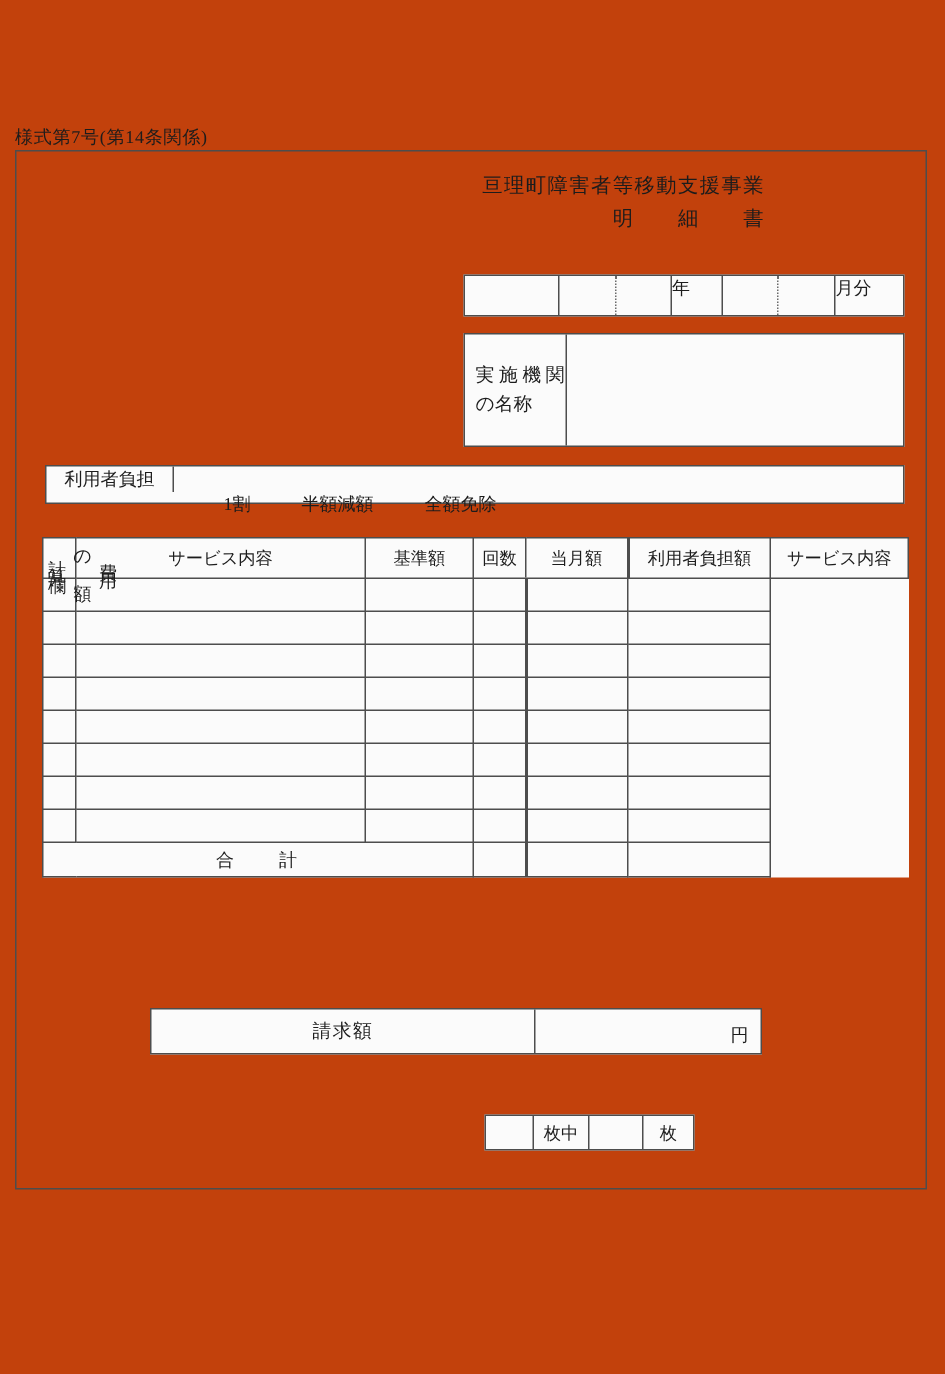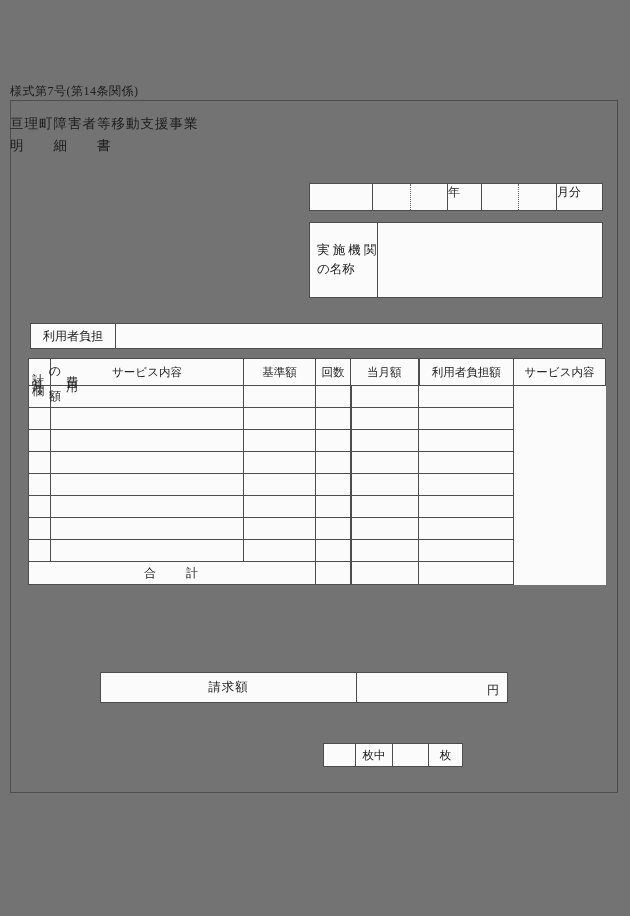--- a/index.html
+++ b/index.html
@@ -1,29 +1,29 @@
 <!DOCTYPE html>
 <html><head>
 <meta charset="utf-8">
 <style>
   * { margin:0; padding:0; box-sizing:border-box; }
   html,body { background:#fbfbfb; }
   .page {
-    position:relative; width:630px; height:916px; background:#737373;
+    position:relative; width:630px; height:916px; background:#c2410c;
     font-family:"Liberation Serif","DejaVu Serif",serif;
     color:#1c1c1c; overflow:hidden;
   }
   .abs { position:absolute; }
   .bordered { border:1px solid #4d4d4d; background:#fbfbfb; }
 
   .form-number { left:10px; top:83px; font-size:12px; letter-spacing:0.5px; }
 
   .outer-box { left:10px; top:100px; width:608px; height:693px; border:1px solid #4d4d4d; }
 
-  .title-wrap { left:10px; top:115px; width:500px; text-align:left; }
+  .title-wrap { left:10px; top:115px; width:500px; text-align:right; }
   .title-line1 { font-size:13.5px; letter-spacing:1px; }
   .title-line2 { font-size:13.5px; margin-top:4px; letter-spacing:1px; }
 
   
   .date-box { left:309px; top:183px; width:294px; height:28px; display:flex; }
   .date-box .cell {
     border-right:1px solid #4d4d4d; height:100%；
     display:flex; align-items:center; justify-content:center;
     font-size:12px; height:100%;
   }
@@ -36,21 +36,21 @@
     border-right:1px solid #4d4d4d; display:flex; flex-direction:column;
     align-items:center; justify-content:center; font-size:12.5px; line-height:1.5;
   }
   .pair-box .val { flex:1; }
 
   .user-box   { left:30px;  top:228px; width:263px; height:75px; }
   .user-box .lbl { width:78px; }
   .agency-box { left:309px; top:222px; width:294px; height:76px;text-align:right; }
   .agency-box .lbl { width:68px; align-items:flex-start; padding-left:7px; }
 
-  .burden-box { left:30px; top:323px; width:573px; height:26px; display:flex; }
+  .burden-box { left:30px; top:310px; width:573px; height:26px; display:flex;flex-direction:column; }
   .burden-box .lbl { width:85px; border-right:1px solid #4d4d4d; display:flex;
     align-items:center; justify-content:center; font-size:12px; }
   .burden-box .opts { flex:1; display:flex; align-items:center;
     padding-left:118px; gap:34px; font-size:12px; }
 
   
   table.cost { left:28px; top:358px; width:577px; border-collapse:collapse;
     table-layout:fixed; position:absolute; background:#fbfbfb; }
   table.cost th, table.cost td { border:1px solid #4d4d4d; font-weight:normal;
     font-size:11.5px; text-align:center; padding:0; }
@@ -107,20 +107,25 @@
   <div class="abs bordered pair-box agency-box">
     <div class="lbl">
       <span>実 施 機 関</span>
       <span style="align-self:flex-start">の名称</span>
     </div>
     <div class="val"></div>
   </div>
 
   <div class="abs bordered burden-box">
     <div class="lbl">利用者負担</div>
+    <div class="opts">
+      <span>1割</span>
+      <span>半額減額</span>
+      <span>全額免除</span>
+    </div>
   </div>
 
   <table class="cost">
     <colgroup>
       <col style="width:22px">
         <col style="width:193px">
         <col style="width:72px">
       <col style="width:35px">
         <col style="width:68px">
         <col style="width:95px">

